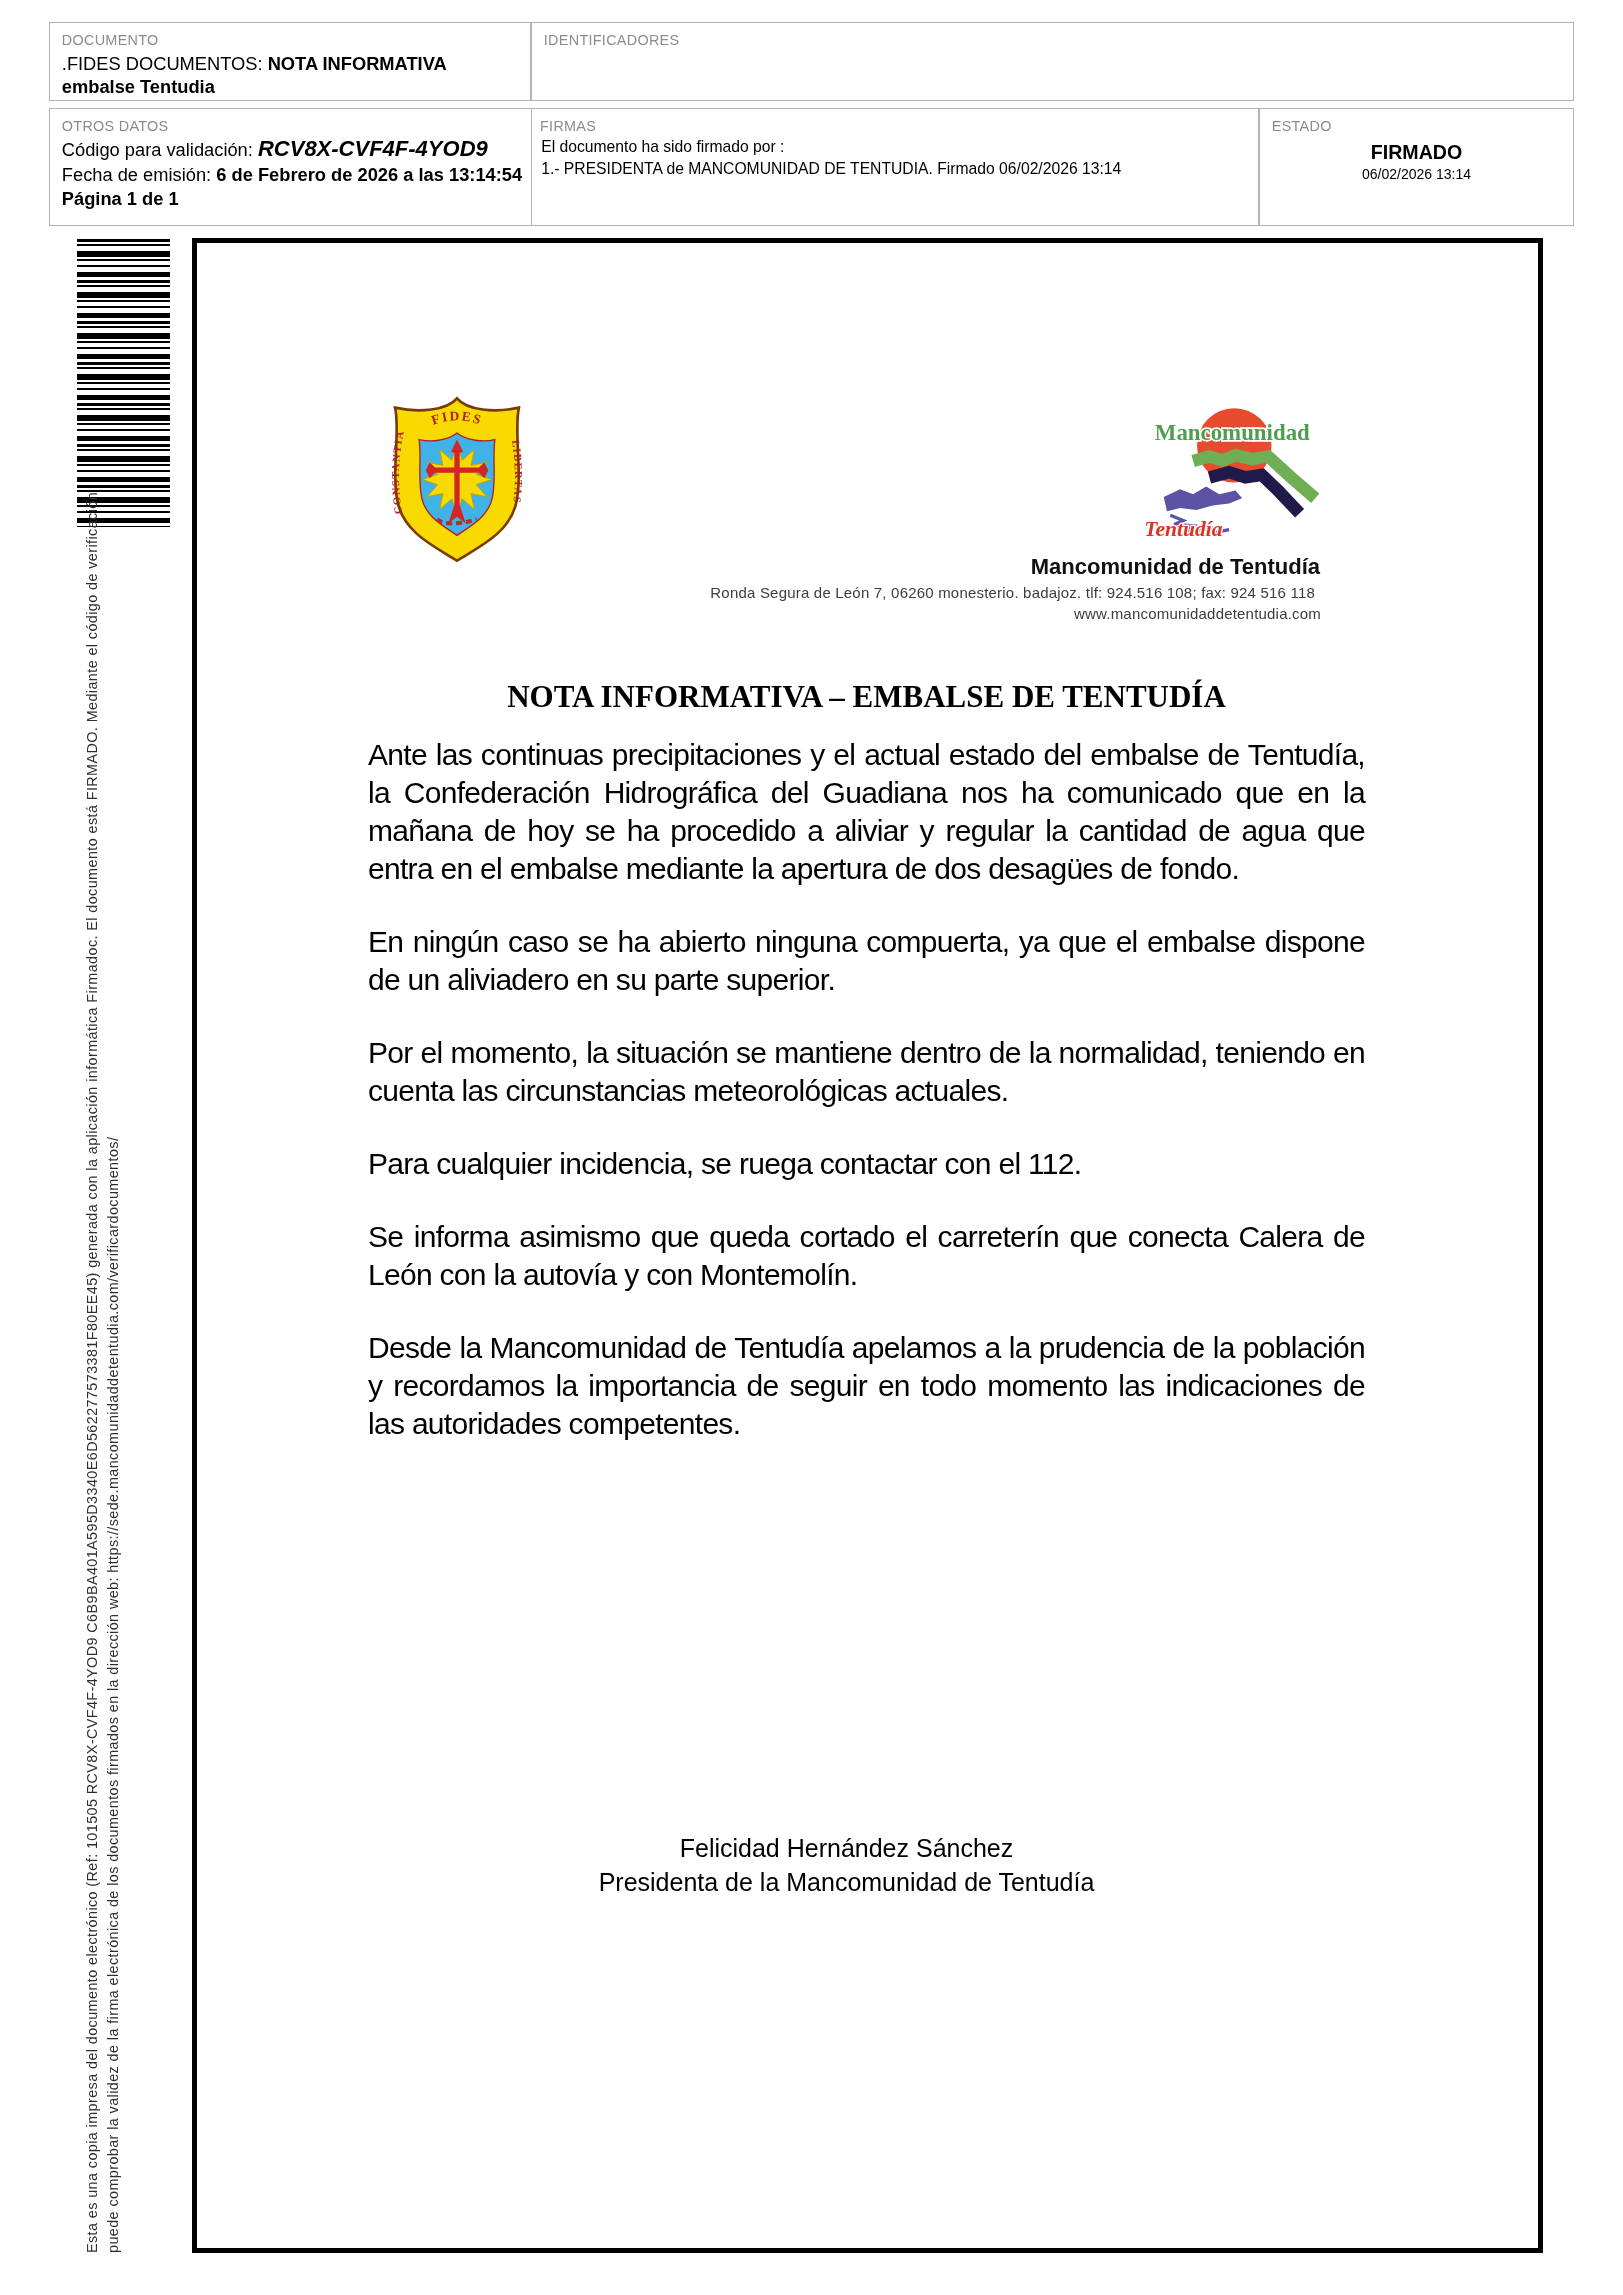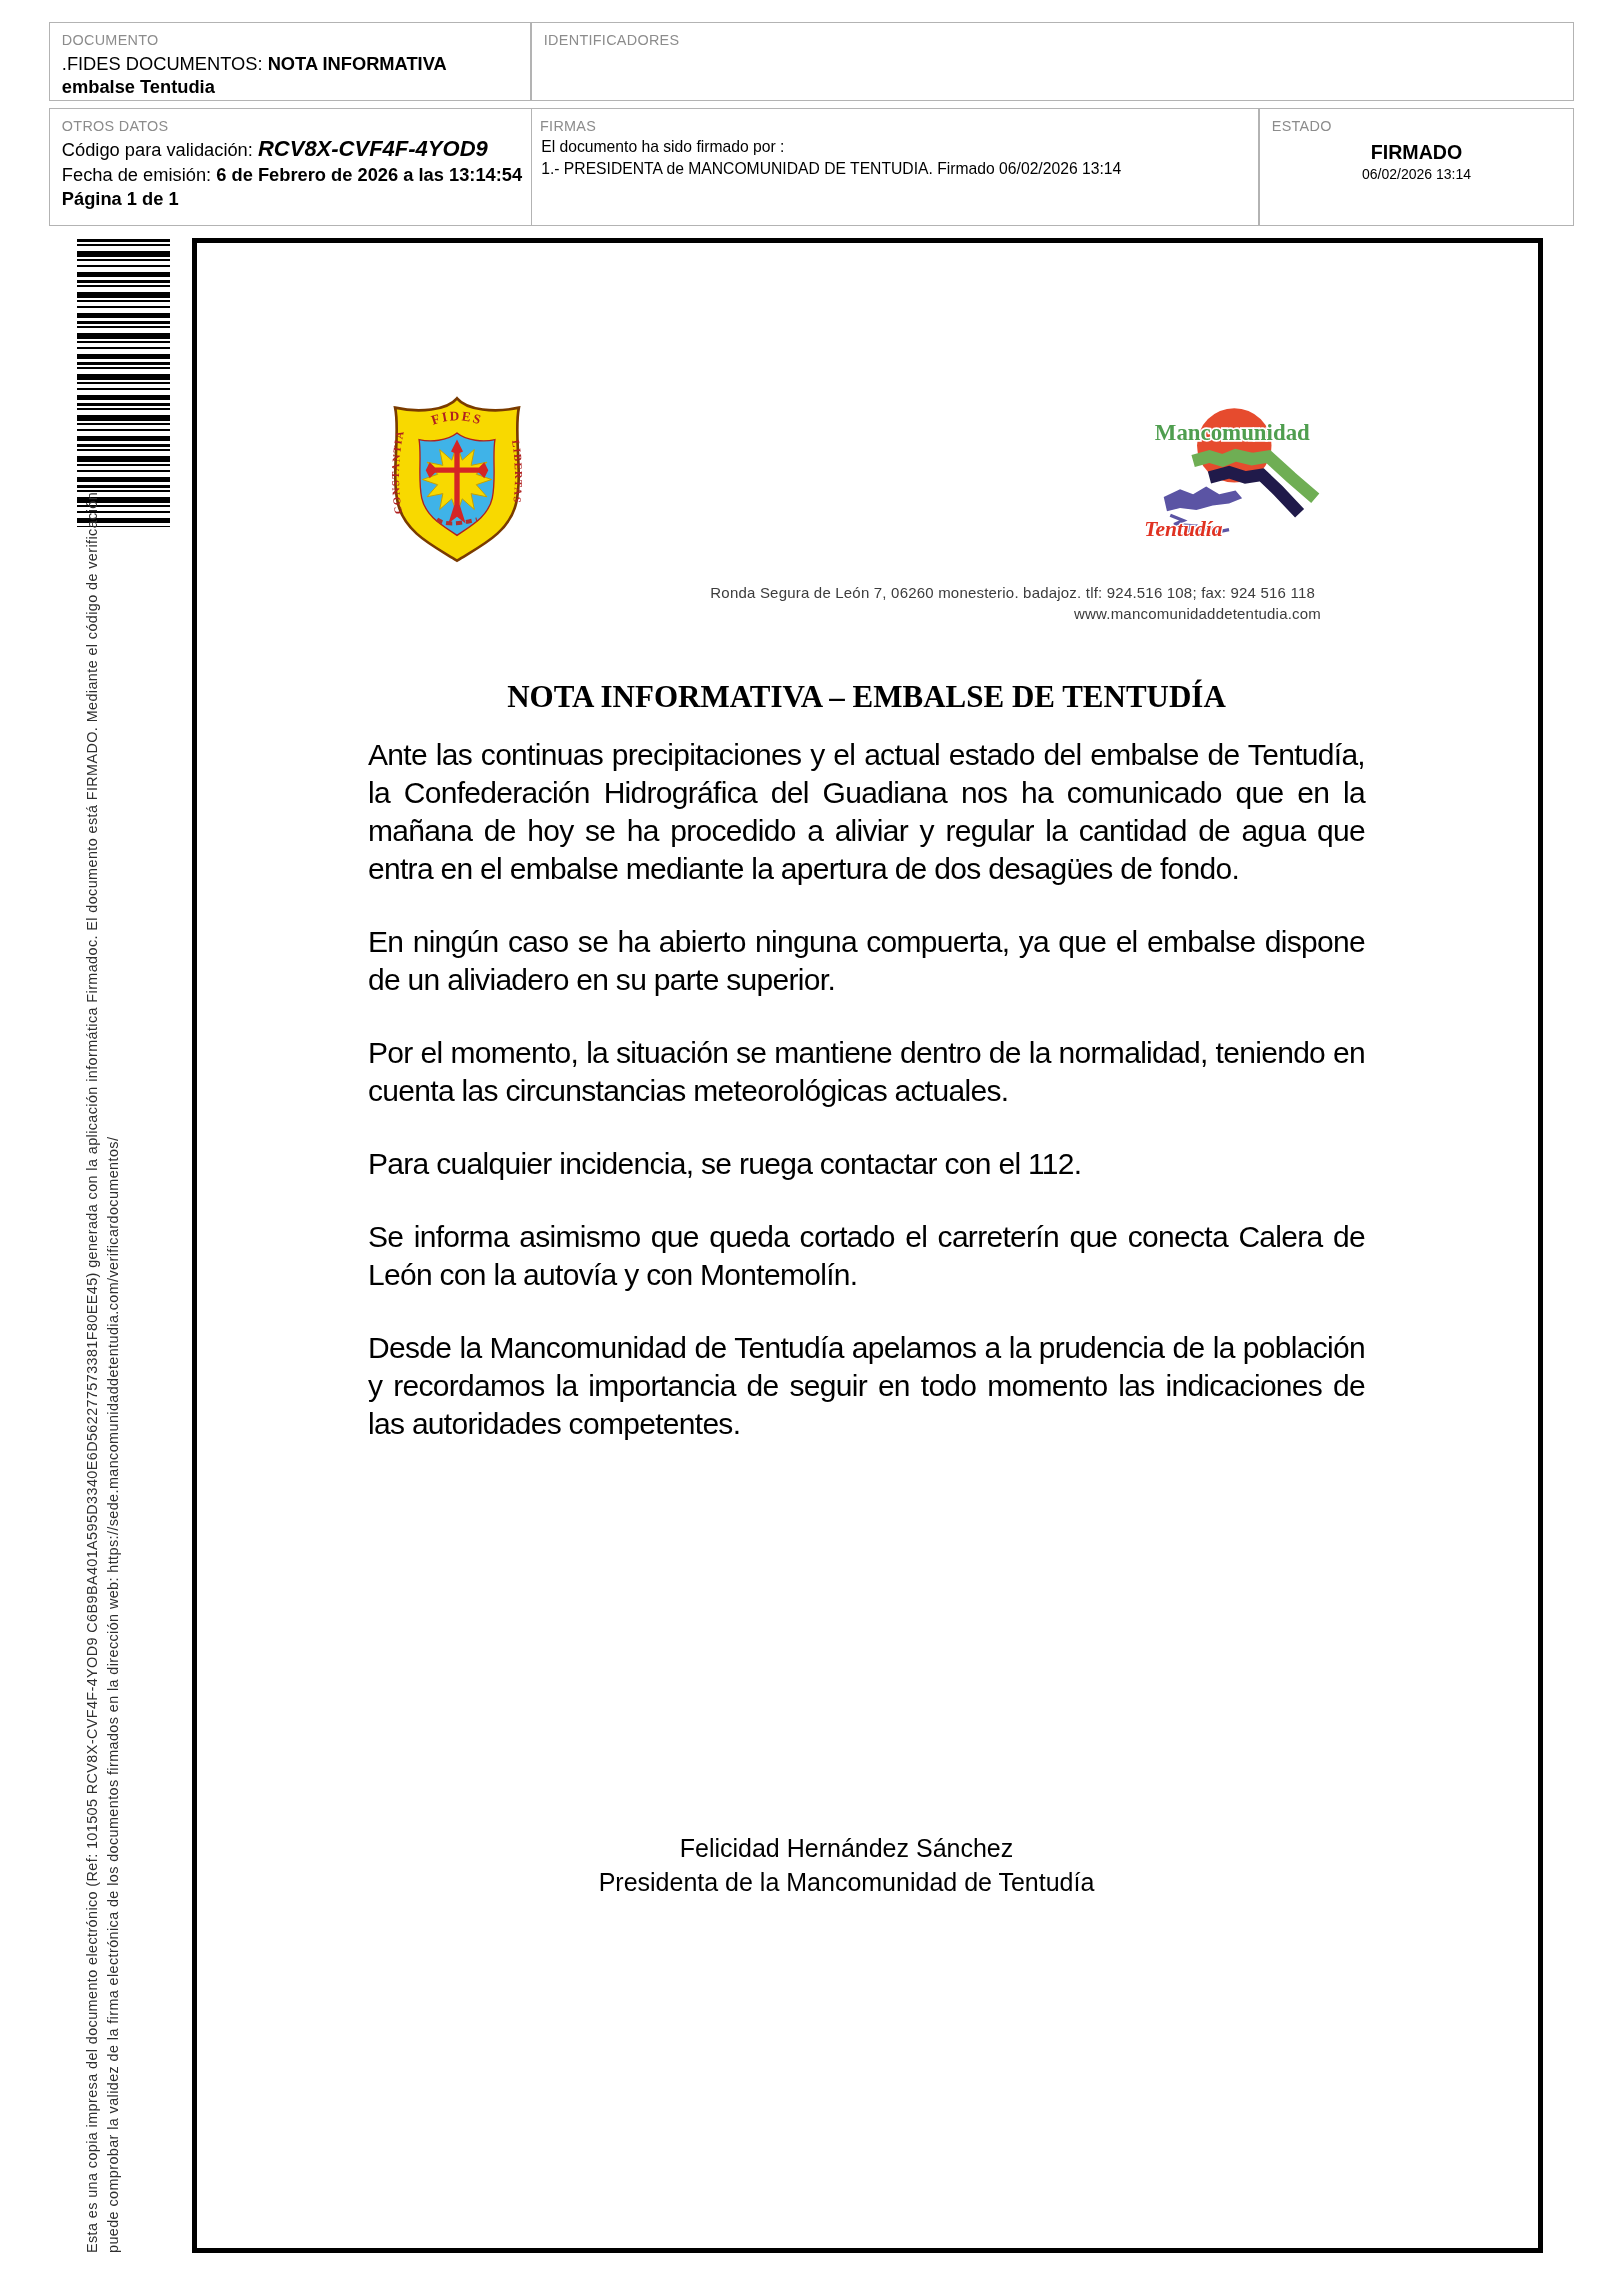--- a/index.html
+++ b/index.html
@@ -126,20 +126,21 @@
   <svg class="logo-svg" viewBox="0 0 306 248">
     <circle cx="158" cy="71" r="57" style="fill:var(--logo-red);"></circle>
     <path d="M95 95 L120 88 L140 94 L160 86 L185 92 L210 88 L245 120 L282 152" style="stroke:var(--logo-green-band); stroke-width:19; fill:none;"></path>
     <path d="M120 120 L150 112 L175 120 L200 116 L225 140 L258 175" style="stroke:var(--logo-navy); stroke-width:19; fill:none;"></path>
     <path d="M50 150 L75 138 L95 146 L115 134 L135 146 L160 140 L170 152 L150 160 L125 163 L100 170 L75 167 L55 172 Z" style="fill:var(--logo-purple);"></path>
     <path d="M60 178 l20 8 l-14 6 l30 2 l-10 8 l40 -4 l-6 8 l30 -6" style="stroke:var(--logo-purple); stroke-width:5; fill:none;"></path>
     <text x="155" y="62" text-anchor="middle" font-size="35" font-weight="bold" style="fill:var(--logo-green-text); font-family:'Liberation Serif',serif; stroke:#ffffff; stroke-width:5; paint-order:stroke;">Mancomunidad</text>
     <text x="80" y="210" text-anchor="middle" font-size="33" font-weight="bold" font-style="italic" style="fill:var(--logo-tentudia-red); font-family:'Liberation Serif',serif; stroke:#ffffff; stroke-width:4; paint-order:stroke;">Tentudía</text>
   </svg>
 
+  <div class="org-name">Mancomunidad de Tentudía</div>
   <div class="org-addr">Ronda Segura de León 7, 06260 monesterio. badajoz.  tlf: 924.516 108; fax: 924 516 118</div>
   <div class="org-web">www.mancomunidaddetentudia.com</div>
 
   <div class="doc-title">NOTA INFORMATIVA – EMBALSE DE TENTUDÍA</div>
 
   <div class="body-text">
     <p>Ante las continuas precipitaciones y el actual estado del embalse de Tentudía, la Confederación Hidrográfica del Guadiana nos ha comunicado que en la mañana de hoy se ha procedido a aliviar y regular la cantidad de agua que entra en el embalse mediante la apertura de dos desagües de fondo.</p>
     <p>En ningún caso se ha abierto ninguna compuerta, ya que el embalse dispone de un aliviadero en su parte superior.</p>
     <p>Por el momento, la situación se mantiene dentro de la normalidad, teniendo en cuenta las circunstancias meteorológicas actuales.</p>
     <p>Para cualquier incidencia, se ruega contactar con el 112.</p>

